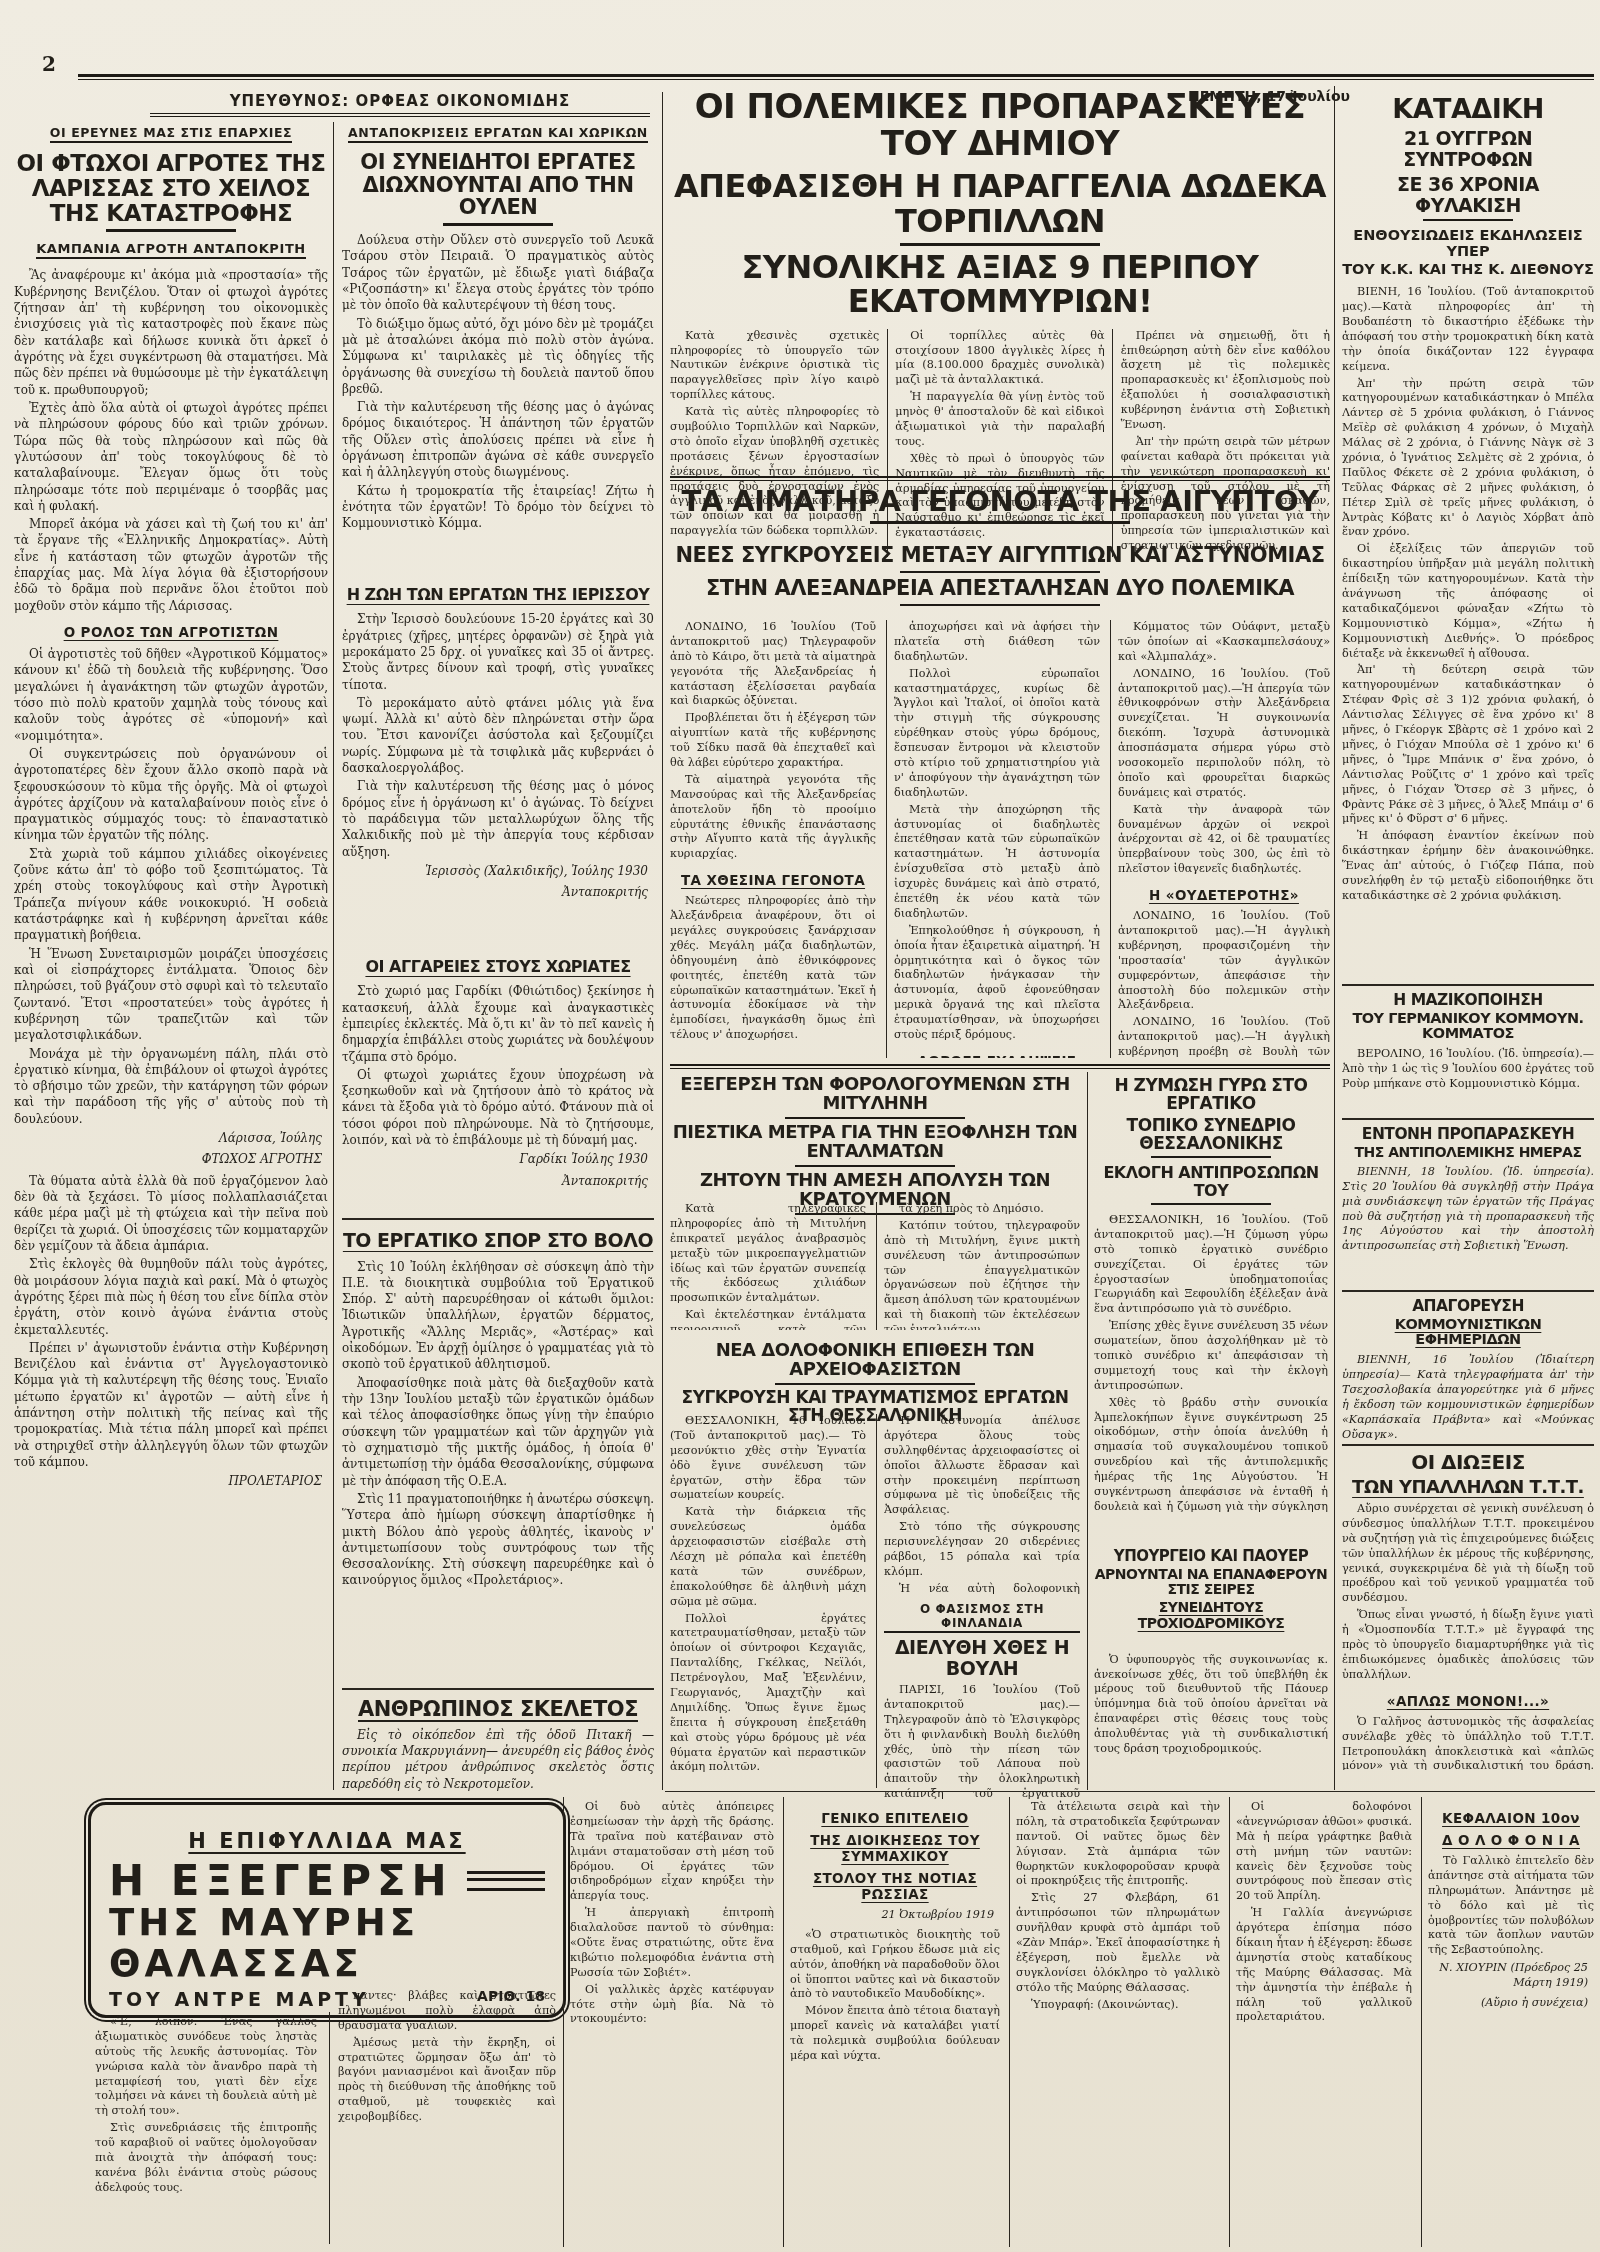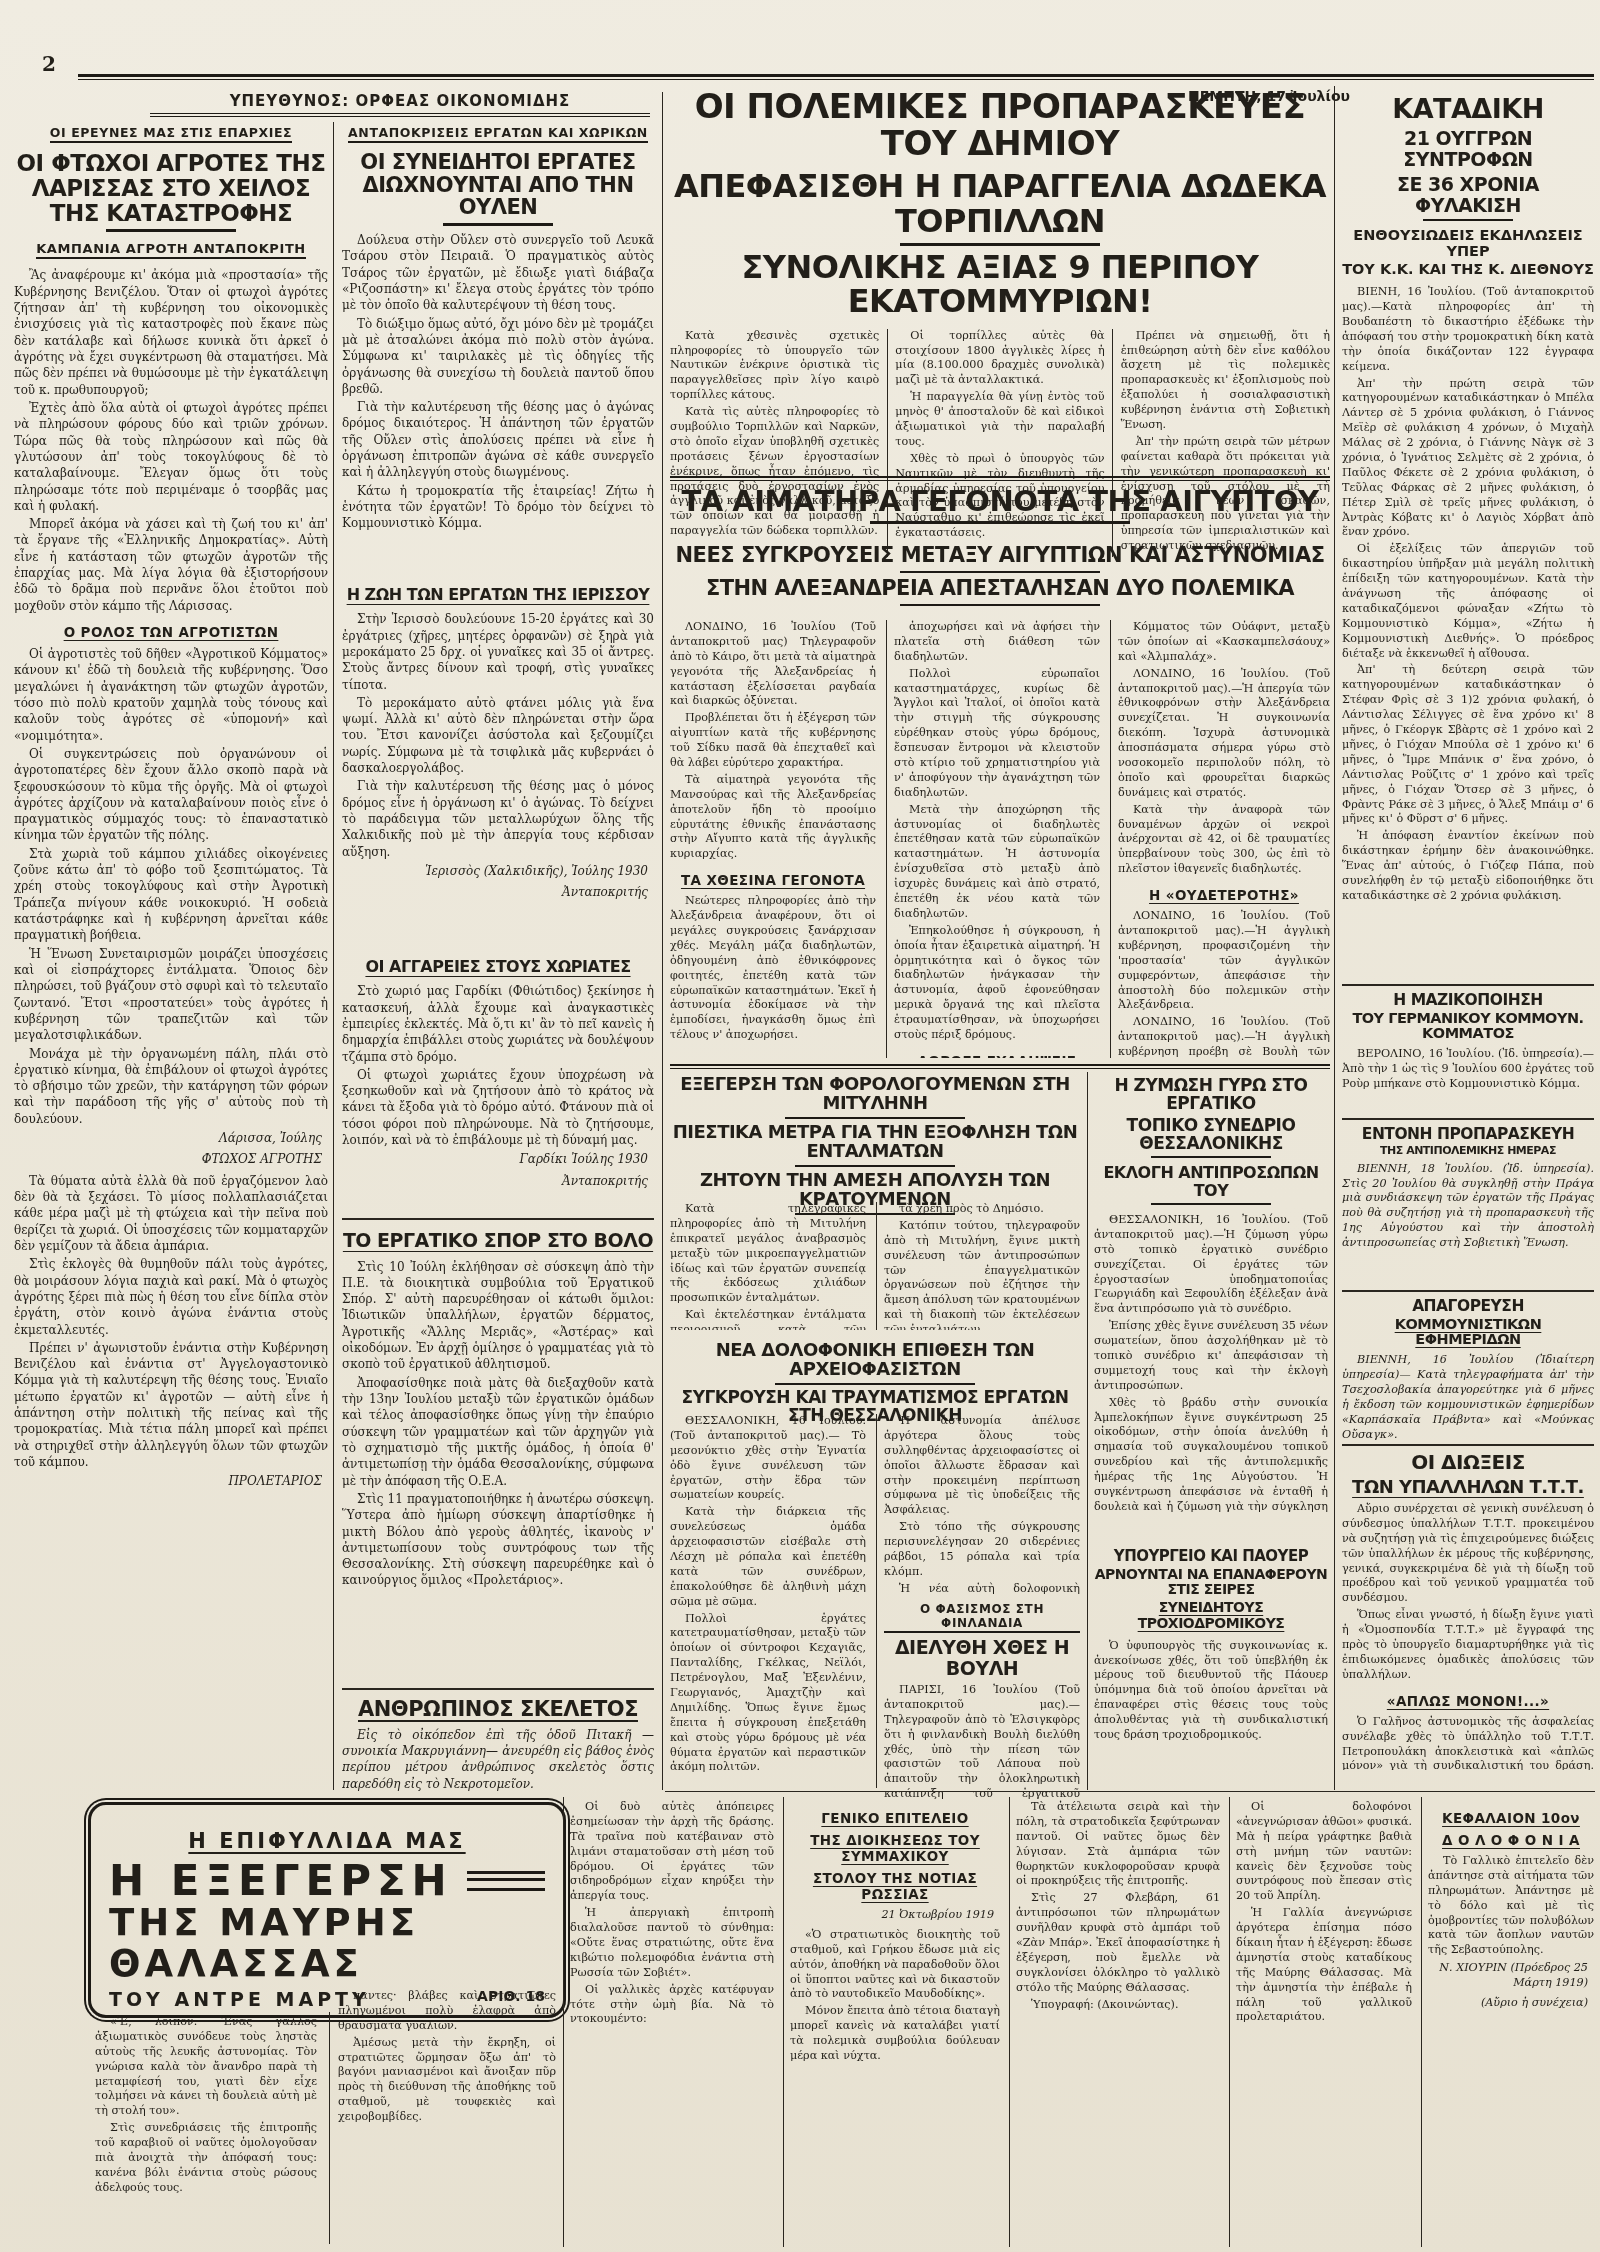--- a/index.html
+++ b/index.html
@@ -210,21 +210,21 @@
         <p>ΘΕΣΣΑΛΟΝΙΚΗ, 16 Ἰουλίου. (Τοῦ ἀνταποκριτοῦ μας).—Ἡ ζύμωση γύρω στὸ τοπικὸ ἐργατικὸ συνέδριο συνεχίζεται. Οἱ ἐργάτες τῶν ἐργοστασίων ὑποδηματοποιΐας Γεωργιάδη καὶ Ξεφουλίδη ἐξέλεξαν ἀνὰ ἕνα ἀντιπρόσωπο γιὰ τὸ συνέδριο.</p>
         <p>Ἐπίσης χθὲς ἔγινε συνέλευση 35 νέων σωματείων, ὅπου ἀσχολήθηκαν μὲ τὸ τοπικὸ συνέδριο κι' ἀπεφάσισαν τὴ συμμετοχή τους καὶ τὴν ἐκλογὴ ἀντιπροσώπων.</p>
         <p>Χθὲς τὸ βράδυ στὴν συνοικία Ἀμπελοκήπων ἔγινε συγκέντρωση 25 οἰκοδόμων, στὴν ὁποία ἀνελύθη ἡ σημασία τοῦ συγκαλουμένου τοπικοῦ συνεδρίου καὶ τῆς ἀντιπολεμικῆς ἡμέρας τῆς 1ης Αὐγούστου. Ἡ συγκέντρωση ἀπεφάσισε νὰ ἐνταθῆ ἡ δουλειὰ καὶ ἡ ζύμωση γιὰ τὴν σύγκληση μιᾶς μαζικώτερης σύσκεψης μὲ τὰ ἴδια θέματα.</p>
       </div>
   </div>
 
   <div class="art" style="left:1094px;top:1548px;width:234px;">
     <h2 class="hl" style="font-size:15px;">ΥΠΟΥΡΓΕΙΟ ΚΑΙ ΠΑΟΥΕΡ</h2>
     <h2 class="hl" style="font-size:14px;margin-top:3px;">ΑΡΝΟΥΝΤΑΙ ΝΑ ΕΠΑΝΑΦΕΡΟΥΝ ΣΤΙΣ ΣΕΙΡΕΣ</h2>
     <h2 class="hl" style="font-size:14px;margin-top:3px;text-decoration:underline;text-underline-offset:3px;">ΣΥΝΕΙΔΗΤΟΥΣ ΤΡΟΧΙΟΔΡΟΜΙΚΟΥΣ</h2>
-    <div class="body small" style="height:150px;margin-top:8px;">
+    <div class="body small" style="height:150px;margin-top:22px;">
         <p>Ὁ ὑφυπουργὸς τῆς συγκοινωνίας κ. ἀνεκοίνωσε χθές, ὅτι τοῦ ὑπεβλήθη ἐκ μέρους τοῦ διευθυντοῦ τῆς Πάουερ ὑπόμνημα διὰ τοῦ ὁποίου ἀρνεῖται νὰ ἐπαναφέρει στὶς θέσεις τους τοὺς ἀπολυθέντας γιὰ τὴ συνδικαλιστική τους δράση τροχιοδρομικούς.</p>
       </div>
   </div>
 
   <div class="art" style="left:670px;top:1340px;width:410px;">
     <h2 class="hl" style="font-size:18px;">ΝΕΑ ΔΟΛΟΦΟΝΙΚΗ ΕΠΙΘΕΣΗ ΤΩΝ ΑΡΧΕΙΟΦΑΣΙΣΤΩΝ</h2>
     <div class="ubar" style="width:200px;border-top-width:2px;"></div>
     <h2 class="hl" style="font-size:17px;margin-top:3px;">ΣΥΓΚΡΟΥΣΗ ΚΑΙ ΤΡΑΥΜΑΤΙΣΜΟΣ ΕΡΓΑΤΩΝ ΣΤΗ ΘΕΣΣΑΛΟΝΙΚΗ</h2>
   </div>
   <div class="art body small" style="left:670px;top:1414px;width:196px;height:374px;">
@@ -268,21 +268,21 @@
     <h2 class="hl" style="font-size:15.5px;">Η ΜΑΖΙΚΟΠΟΙΗΣΗ</h2>
     <h2 class="hl" style="font-size:14.5px;margin-top:2px;">ΤΟΥ ΓΕΡΜΑΝΙΚΟΥ ΚΟΜΜΟΥΝ. ΚΟΜΜΑΤΟΣ</h2>
     <div class="body small" style="height:70px;margin-top:5px;">
         <p>ΒΕΡΟΛΙΝΟ, 16 Ἰουλίου. (Ἰδ. ὑπηρεσία).—Ἀπὸ τὴν 1 ὡς τὶς 9 Ἰουλίου 600 ἐργάτες τοῦ Ροὺρ μπήκανε στὸ Κομμουνιστικὸ Κόμμα.</p>
       </div>
   </div>
 
   <div class="hrt" style="left:1342px;top:1118px;width:252px;border-top:2px solid #2a261f;"></div>
   <div class="art" style="left:1342px;top:1126px;width:252px;">
     <h2 class="hl" style="font-size:15.5px;">ΕΝΤΟΝΗ ΠΡΟΠΑΡΑΣΚΕΥΗ</h2>
-    <h2 class="hl" style="font-size:11px;margin-top:2px;">ΤΗΣ ΑΝΤΙΠΟΛΕΜΙΚΗΣ ΗΜΕΡΑΣ</h2>
+    <h2 class="hl" style="font-size:14px;margin-top:2px;">ΤΗΣ ΑΝΤΙΠΟΛΕΜΙΚΗΣ ΗΜΕΡΑΣ</h2>
     <div class="body small" style="height:108px;margin-top:5px;font-style:italic;">
         <p>ΒΙΕΝΝΗ, 18 Ἰουλίου. (Ἰδ. ὑπηρεσία). Στὶς 20 Ἰουλίου θὰ συγκληθῇ στὴν Πράγα μιὰ συνδιάσκεψη τῶν ἐργατῶν τῆς Πράγας ποὺ θὰ συζητήσῃ γιὰ τὴ προπαρασκευὴ τῆς 1ης Αὐγούστου καὶ τὴν ἀποστολὴ ἀντιπροσωπείας στὴ Σοβιετικὴ Ἕνωση.</p>
       </div>
   </div>
 
   <div class="hrt" style="left:1342px;top:1290px;width:252px;border-top:2px solid #2a261f;"></div>
   <div class="art" style="left:1342px;top:1298px;width:252px;">
     <h2 class="hl" style="font-size:15.5px;">ΑΠΑΓΟΡΕΥΣΗ</h2>
     <h2 class="hl" style="font-size:14.5px;margin-top:2px;text-decoration:underline;text-underline-offset:3px;">ΚΟΜΜΟΥΝΙΣΤΙΚΩΝ ΕΦΗΜΕΡΙΔΩΝ</h2>
     <div class="body small" style="height:96px;margin-top:5px;font-style:italic;">

